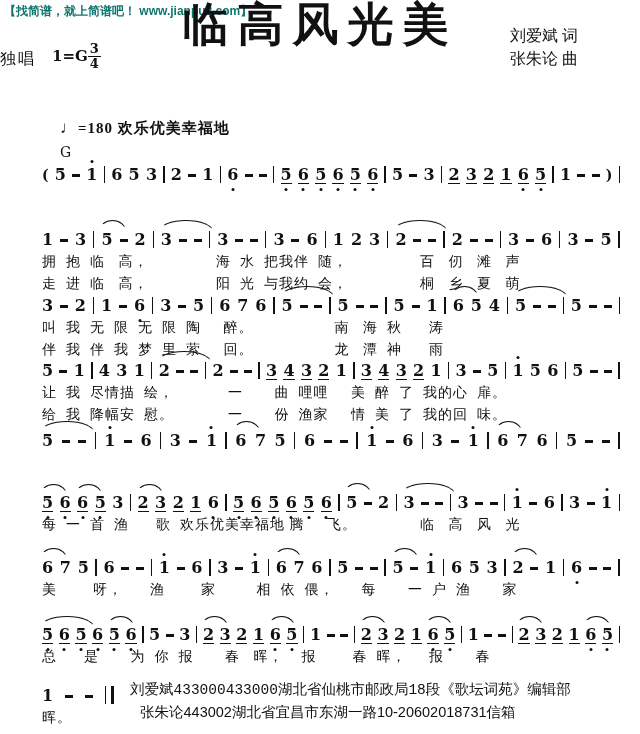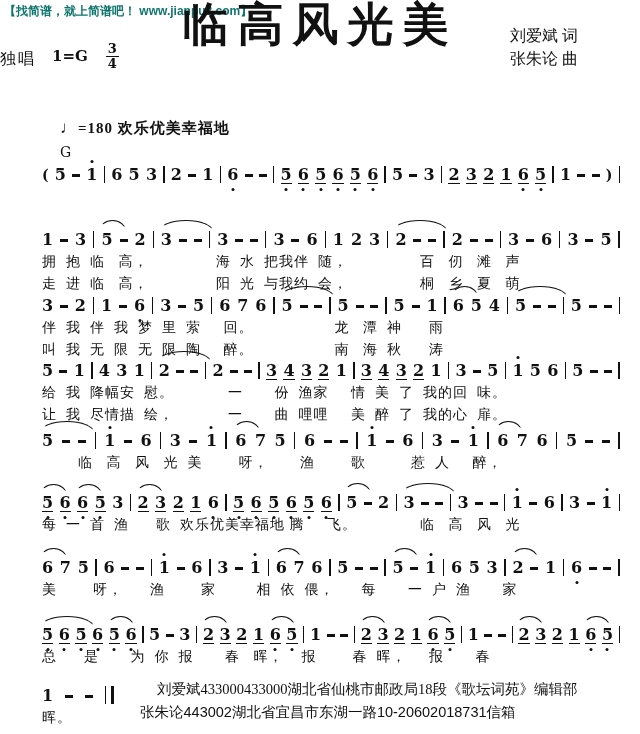--- a/index.html
+++ b/index.html
@@ -7,21 +7,21 @@
          font-family:"Liberation Serif",serif;color:#111;}
 
   
   .watermark{position:absolute;top:3px;left:4px;font-family:"Liberation Sans",sans-serif;
              font-size:12px;font-weight:bold;color:#0f766e;letter-spacing:0;}
   .title{position:absolute;top:-6px;left:0;width:100%;text-align:center;
          font-size:46px;font-weight:bold;letter-spacing:9px;font-family:"DejaVu Serif",serif;}
   .subtitle{position:absolute;top:49px;left:0;width:100%;text-align:left;font-size:16px;letter-spacing:2px;}
   .credits{position:absolute;top:24px;right:62px;text-align:right;font-size:16px;line-height:23px;}
   .keysig{position:absolute;top:42px;left:52px;font-size:15px;font-weight:bold;
-          font-family:"DejaVu Serif",serif;display:flex;align-items:center;gap:18px;}
+          font-family:"DejaVu Serif",serif;display:flex;align-items:center;gap:0;}
   .ts{display:inline-flex;flex-direction:column;text-align:center;font-size:13px;line-height:1.05;}
   .ts .num{border-bottom:1px solid #111;padding:0 2px;}
   .tempo{position:absolute;top:118px;left:60px;font-size:15px;font-weight:bold;letter-spacing:1px;}
   .tempo .noteglyph{font-size:17px;}
   .chord{position:absolute;top:144px;left:60px;font-size:14px;font-family:"DejaVu Serif",serif;}
 
   
   #systems .system{position:absolute;left:42px;width:578px;}
   #systems .system:nth-child(1){top:153px;}
   #systems .system:nth-child(2){top:218px;}
@@ -47,21 +47,21 @@
   .dot.above{top:-5px;}
   .dot.below{bottom:-7px;}
   .note.u .dot.below{bottom:-8px;}
   .arc{position:absolute;top:-10px;left:-2px;width:25px;height:9px;
        border:1.5px solid transparent;border-top-color:#111;border-radius:50% 50% 0 0/100% 100% 0 0;}
   .arc.wide{width:52px;}
   .lyric{font-size:14px;line-height:18px;margin-top:4px;white-space:pre;letter-spacing:1px;
          font-family:"Liberation Serif",serif;}
 
   
-  .addr1{position:absolute;top:680px;left:130px;font-size:14.5px;font-family:Liberation Serif, serif;margin-left:27px;}
+  .addr1{position:absolute;top:680px;left:130px;font-size:14.5px;font-family:Liberation Mono, monospace;}
   .addr2{position:absolute;top:703px;left:140px;font-size:14.5px;font-family:"Liberation Sans",sans-serif;text-align:right;}
 </style>
 </head>
 <body>
 
 <div id="sheet">
   <div class="watermark">【找简谱，就上简谱吧！ www.jianpu8.com】</div>
   <div class="title">临高风光美</div>
   <div class="subtitle">独唱</div>
   <div class="credits">
@@ -208,22 +208,22 @@
           <span class="bar"></span>
           <span class="note">5<i class="arc wide"></i></span>
           <span class="dash"></span>
           <span class="dash"></span>
           <span class="bar"></span>
           <span class="note">5</span>
           <span class="dash"></span>
           <span class="dash"></span>
           <span class="bar"></span>
         </div>
+        <div class="lyric">叫  我  无  限  无  限  陶     醉。                  南   海  秋      涛</div>
         <div class="lyric">伴  我  伴  我  梦  里  萦     回。                  龙   潭  神      雨</div>
-        <div class="lyric">叫  我  无  限  无  限  陶     醉。                  南   海  秋      涛</div>
       </div>
       <div class="system">
         <div class="notation">
           <span class="note">5</span>
           <span class="dash"></span>
           <span class="note">1</span>
           <span class="bar"></span>
           <span class="note">4</span>
           <span class="note">3</span>
           <span class="note">1</span>
@@ -254,22 +254,22 @@
           <span class="bar"></span>
           <span class="note">1<i class="dot above"></i></span>
           <span class="note">5</span>
           <span class="note">6</span>
           <span class="bar"></span>
           <span class="note">5</span>
           <span class="dash"></span>
           <span class="dash"></span>
           <span class="bar"></span>
         </div>
+        <div class="lyric">让  我  尽情描  绘，            一       曲  哩哩     美  醉  了  我的心  扉。</div>
         <div class="lyric">给  我  降幅安  慰。            一       份  渔家     情  美  了  我的回  味。</div>
-        <div class="lyric">让  我  尽情描  绘，            一       曲  哩哩     美  醉  了  我的心  扉。</div>
       </div>
       <div class="system">
         <div class="notation">
           <span class="note">5<i class="arc wide"></i></span>
           <span class="dash"></span>
           <span class="dash"></span>
           <span class="bar"></span>
           <span class="note">1<i class="dot above"></i></span>
           <span class="dash"></span>
           <span class="note">6</span>
@@ -296,21 +296,20 @@
           <span class="bar"></span>
           <span class="note">6<i class="arc"></i></span>
           <span class="note">7</span>
           <span class="note">6</span>
           <span class="bar"></span>
           <span class="note">5</span>
           <span class="dash"></span>
           <span class="dash"></span>
           <span class="bar"></span>
         </div>
-        <div class="lyric">        临   高   风   光  美        呀，       渔        歌          惹  人     醉，</div>
       </div>
       <div class="system">
         <div class="notation">
           <span class="note u">5<i class="dot below"></i><i class="arc"></i></span>
           <span class="note u">6<i class="dot below"></i></span>
           <span class="note u">6<i class="dot below"></i><i class="arc"></i></span>
           <span class="note u">5<i class="dot below"></i></span>
           <span class="note">3</span>
           <span class="bar"></span>
           <span class="note u">2<i class="arc"></i></span>

